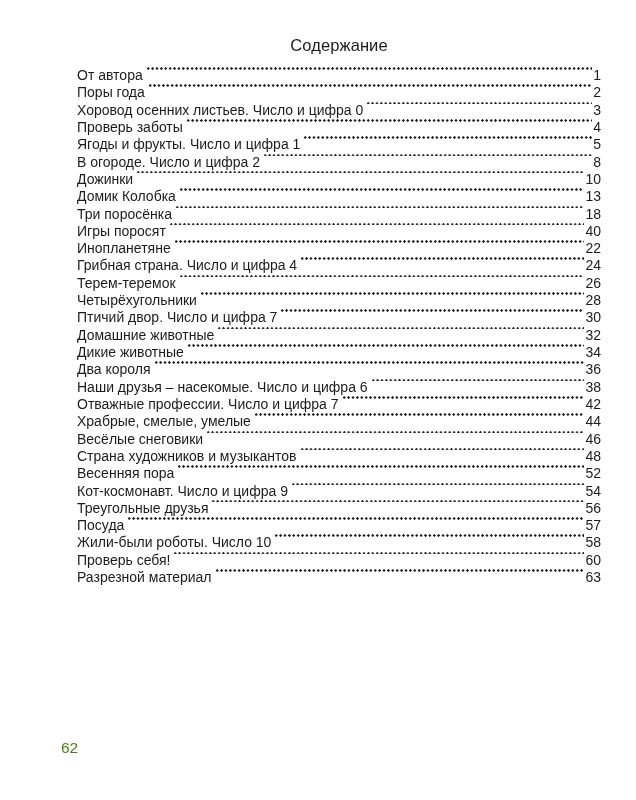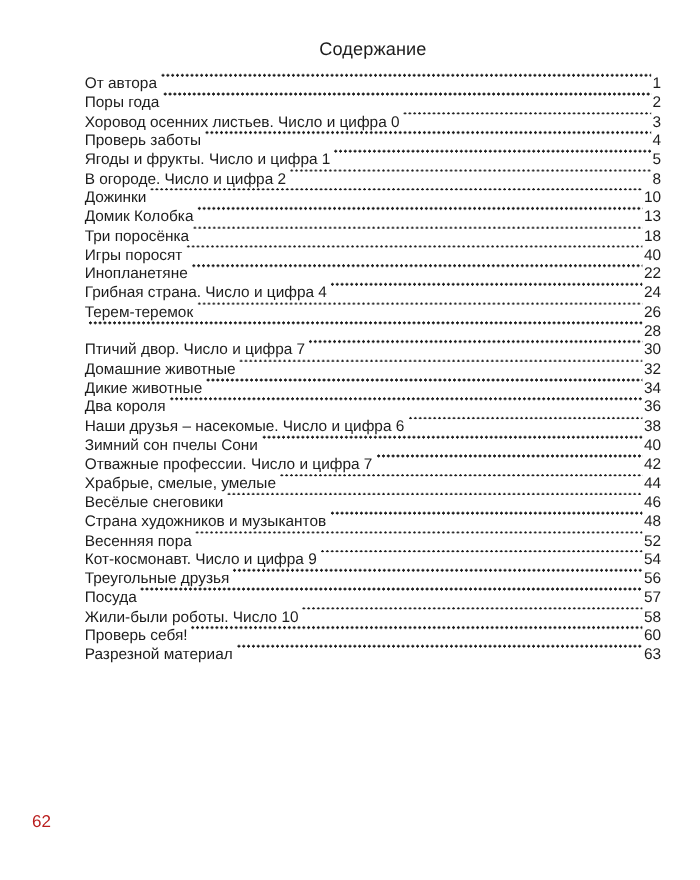--- a/index.html
+++ b/index.html
@@ -39,23 +39,23 @@
     margin: 0 1px 0 3px;
     background-image: radial-gradient(circle, #1c1c1c 0.95px, transparent 1.3px);
     background-size: 4.4px 2.6px;
     background-position: 0 50%;
     background-repeat: repeat-x;
     min-width: 8px;
   }
   .toc-page { flex: 0 0 auto; }
   .folio {
     position: absolute;
-    left: 29px; top: 739px;
+    left: 61px; top: 739px;
     font-size: 15.5px;
-    color: #b91c1c;
+    color: #4d7c0f;
   }
 </style>
 </head>
 <body>
 
 <div class="sheet">
   <div class="toc-title">Содержание</div>
 
   <div class="toc-list">
       <div class="toc-row">
@@ -117,20 +117,21 @@
     <span class="toc-label">Грибная страна. Число и цифра 4</span>
     <span class="dot-leader"></span>
     <span class="toc-page">24</span>
   </div>
       <div class="toc-row">
     <span class="toc-label">Терем-теремок</span>
     <span class="dot-leader"></span>
     <span class="toc-page">26</span>
   </div>
       <div class="toc-row">
+    <span class="toc-label">Четырёхугольники</span>
     <span class="dot-leader"></span>
     <span class="toc-page">28</span>
   </div>
       <div class="toc-row">
     <span class="toc-label">Птичий двор. Число и цифра 7</span>
     <span class="dot-leader"></span>
     <span class="toc-page">30</span>
   </div>
       <div class="toc-row">
     <span class="toc-label">Домашние животные</span>
@@ -144,25 +145,20 @@
   </div>
       <div class="toc-row">
     <span class="toc-label">Два короля</span>
     <span class="dot-leader"></span>
     <span class="toc-page">36</span>
   </div>
       <div class="toc-row">
     <span class="toc-label">Наши друзья – насекомые. Число и цифра 6</span>
     <span class="dot-leader"></span>
     <span class="toc-page">38</span>
-  </div>
-      <div class="toc-row">
-    <span class="toc-label">Зимний сон пчелы Сони</span>
-    <span class="dot-leader"></span>
-    <span class="toc-page">40</span>
   </div>
       <div class="toc-row">
     <span class="toc-label">Отважные профессии. Число и цифра 7</span>
     <span class="dot-leader"></span>
     <span class="toc-page">42</span>
   </div>
       <div class="toc-row">
     <span class="toc-label">Храбрые, смелые, умелые</span>
     <span class="dot-leader"></span>
     <span class="toc-page">44</span>

